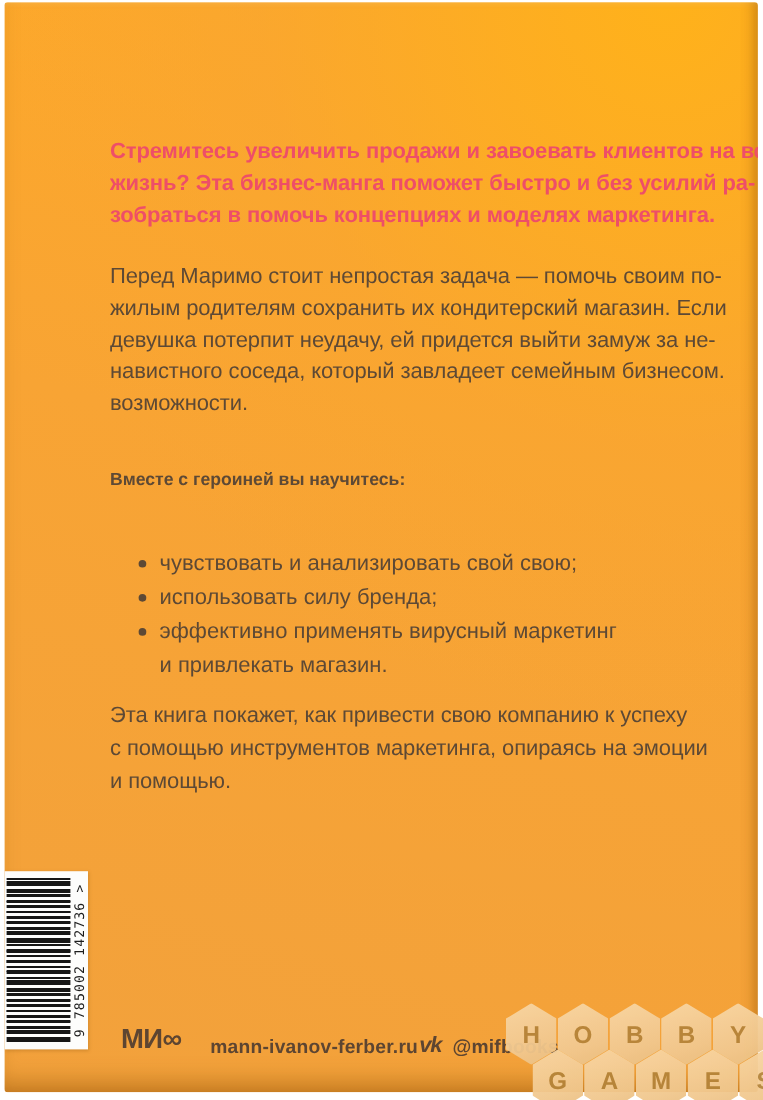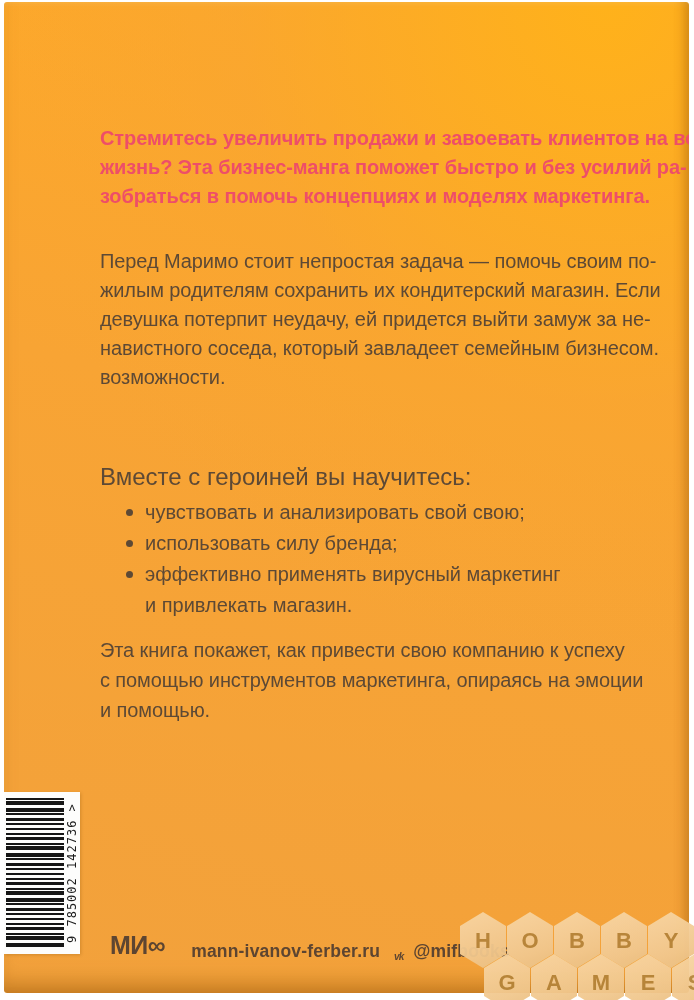--- a/index.html
+++ b/index.html
@@ -14,22 +14,22 @@
     background:
       radial-gradient(120% 90% at 88% 0%, rgba(255,178,26,.95) 0%, rgba(249,166,48,.6) 45%, rgba(242,161,61,0) 75%),
       linear-gradient(196deg,#ffaa26 0%, #f8a434 45%, #f2a13c 100%);
     box-shadow: inset -10px 0 12px -7px rgba(150,85,5,.45),
                 inset 0 -18px 20px -9px rgba(150,85,5,.50),
                 inset 0 3px 6px -3px rgba(255,210,120,.6);
   }
   .text-col{position:absolute;left:96px;top:0;width:566px;}
   .line{white-space:nowrap;}
   .intro{position:absolute;top:122px;font-size:20px;line-height:29px;font-weight:700;color:#ee4e68;letter-spacing:-.1px;}
-  .story{position:absolute;top:245px;font-size:20px;line-height:29px;font-weight:500;color:#5d4935;letter-spacing:-.1px;}
-  .learn{position:absolute;top:460px;font-size:24px;line-height:29px;font-weight:400;color:#5d4935;}
+  .story{position:absolute;top:235px;font-size:20px;line-height:29px;font-weight:500;color:#5d4935;letter-spacing:-.1px;}
+  .learn{position:absolute;top:420px;font-size:16px;line-height:29px;font-weight:700;color:#5d4935;}
   .bullets{position:absolute;top:495px;font-size:20px;line-height:31px;font-weight:500;color:#5d4935;}
   .bullet-row{position:relative;padding-left:45px;white-space:nowrap;}
   .bullet-dot{position:absolute;left:26px;top:12px;width:7px;height:7px;border-radius:50%;background:#5d4935;}
   .outro{position:absolute;top:633px;font-size:20px;line-height:30px;font-weight:500;color:#5d4935;letter-spacing:-.1px;}
 
   
   .barcode-label{
     position:absolute;left:0px;top:790px;width:76px;height:162px;
     background:#fdfdfc;display:flex;flex-direction:row;
     box-shadow:1px 1px 3px rgba(120,70,0,.25);
@@ -48,21 +48,21 @@
     font-size:12px;color:#1c1c1c;letter-spacing:1px;white-space:nowrap;
   }
 
   
   .footer{
     position:absolute;left:106px;top:926px;height:34px;
     display:flex;align-items:flex-end;color:#5d4531;
   }
   .mif-logo{font-size:25px;font-weight:700;letter-spacing:-.5px;line-height:34px;}
   .site{font-size:17.5px;font-weight:600;margin-left:26px;letter-spacing:.2px;}
-  .vk-icon{font-size:10px;font-weight:800;margin-left:14px;letter-spacing:-1px;font-style:italic;}
+  .vk-icon{font-size:20px;font-weight:800;margin-left:1px;letter-spacing:-1px;font-style:italic;}
   .handle{font-size:17.5px;font-weight:600;margin-left:10px;letter-spacing:.2px;}
 
   
   .watermark{position:absolute;left:0;top:0;width:694px;height:1000px;pointer-events:none;}
   .hex{
     position:absolute;width:46px;height:56px;
     clip-path:polygon(50% 0%,100% 25%,100% 75%,50% 100%,0% 75%,0% 25%);
     background:linear-gradient(160deg,#f8d6a4 0%,#f1c88e 70%,#eabf82 100%);
     opacity:.95;
     display:flex;align-items:center;justify-content:center;

